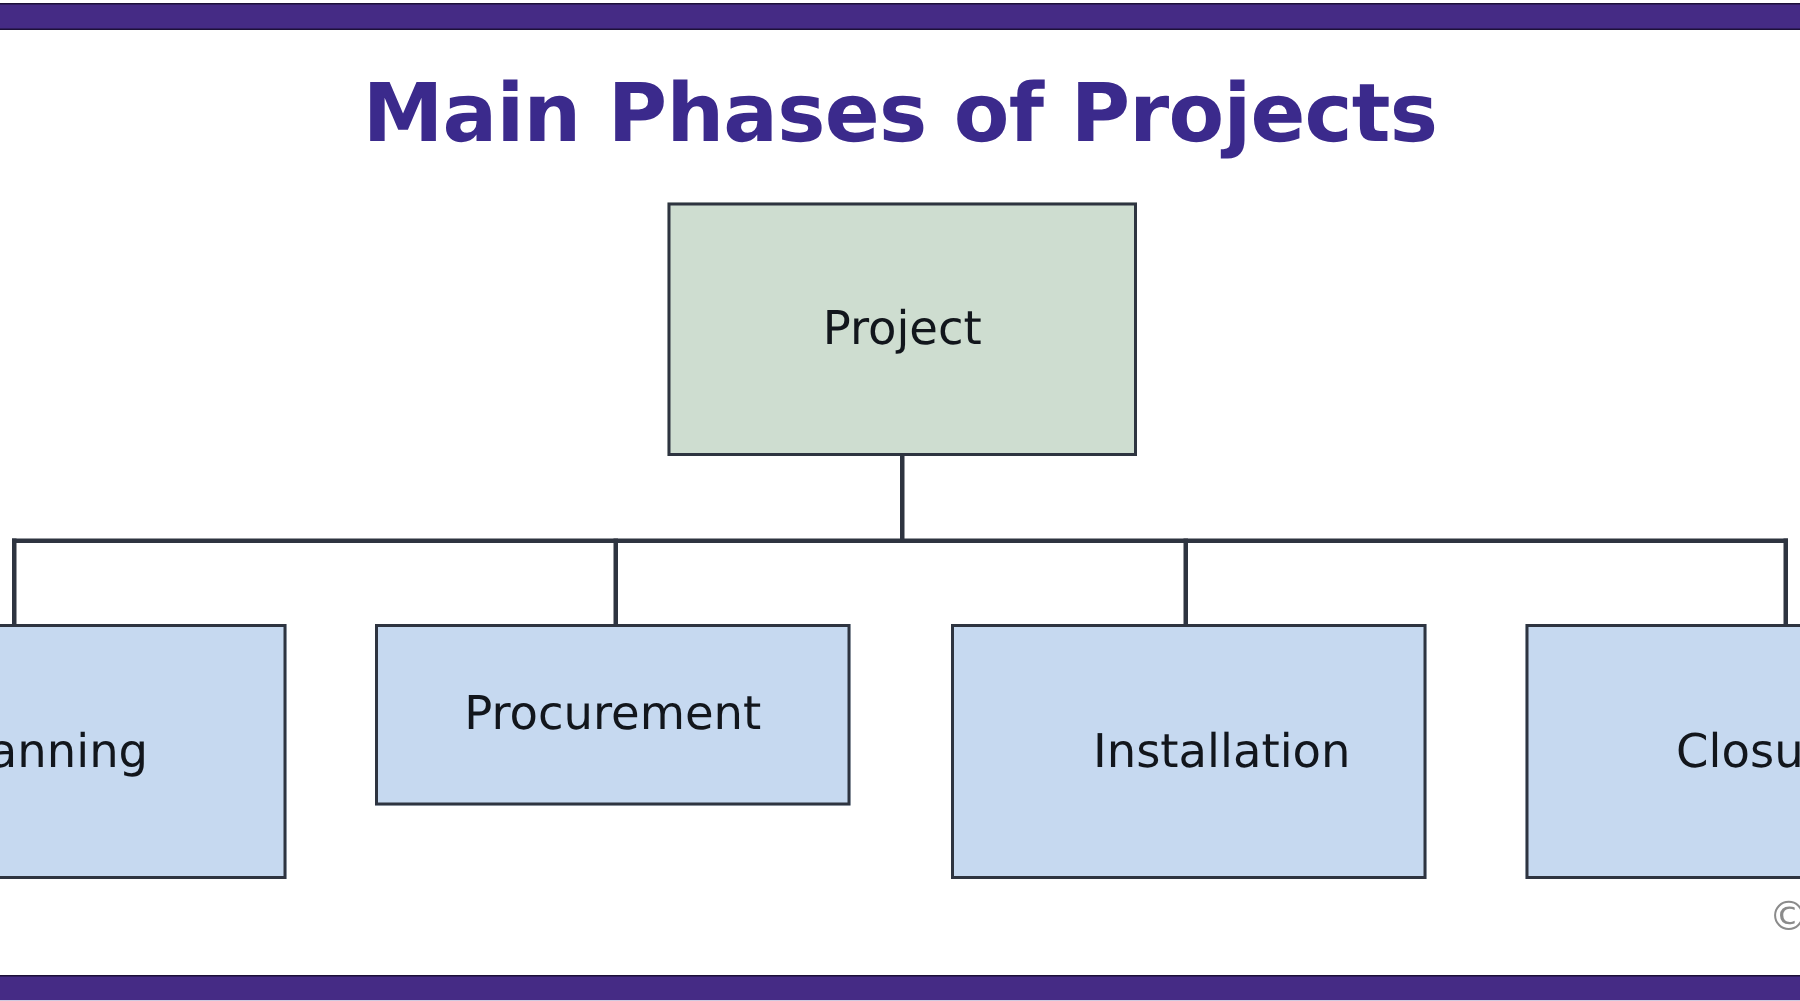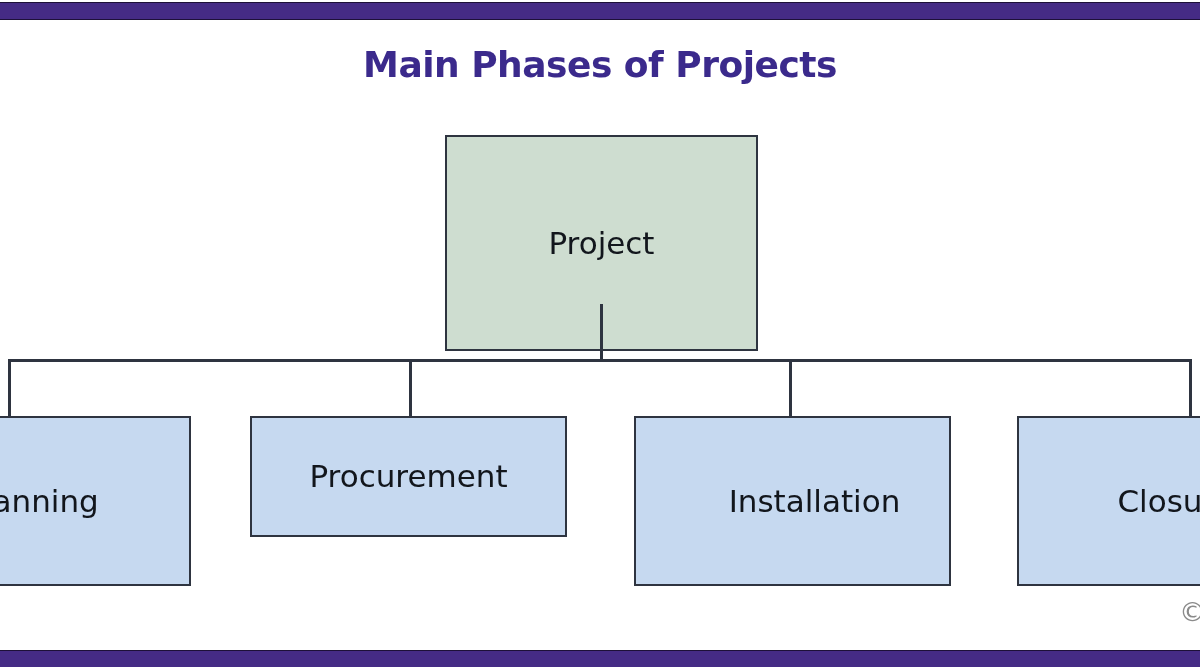--- a/index.html
+++ b/index.html
@@ -40,21 +40,21 @@
   }
 
   
   #title {
     position: absolute;
     left: 0;
     top: 44px;
     width: 1200px;
     text-align: center;
     font-family: "DejaVu Sans", sans-serif;
-    font-size: 36px;
+    font-size: 54px;
     font-weight: bold;
     letter-spacing: -0.5px;
     color: #3B2A8C;
     white-space: nowrap;
   }
 
   
   .node {
     position: absolute;
     box-sizing: border-box;
@@ -101,21 +101,21 @@
 </head>
 <body>
 
 <div id="canvas">
 
   <div class="band top"></div>
   <div class="band bottom"></div>
 
   <div id="title">Main Phases of Projects</div>
 
-  <div class="node root" style="left:445px; top:135px; width:313px; height:216px;">
+  <div class="node root" style="left:445px; top:135px; width:313px; height:169px;">
     <span>
       <span class="node-label">Project</span>
     </span>
   </div>
 
   <div class="conn v" style="left:600px; top:304px; height:57px;"></div>
 
   <div class="conn h" style="left:8px; top:359px; width:1184px;"></div>
 
   <div class="conn v" style="left:8px; top:359px; height:58px;"></div>

